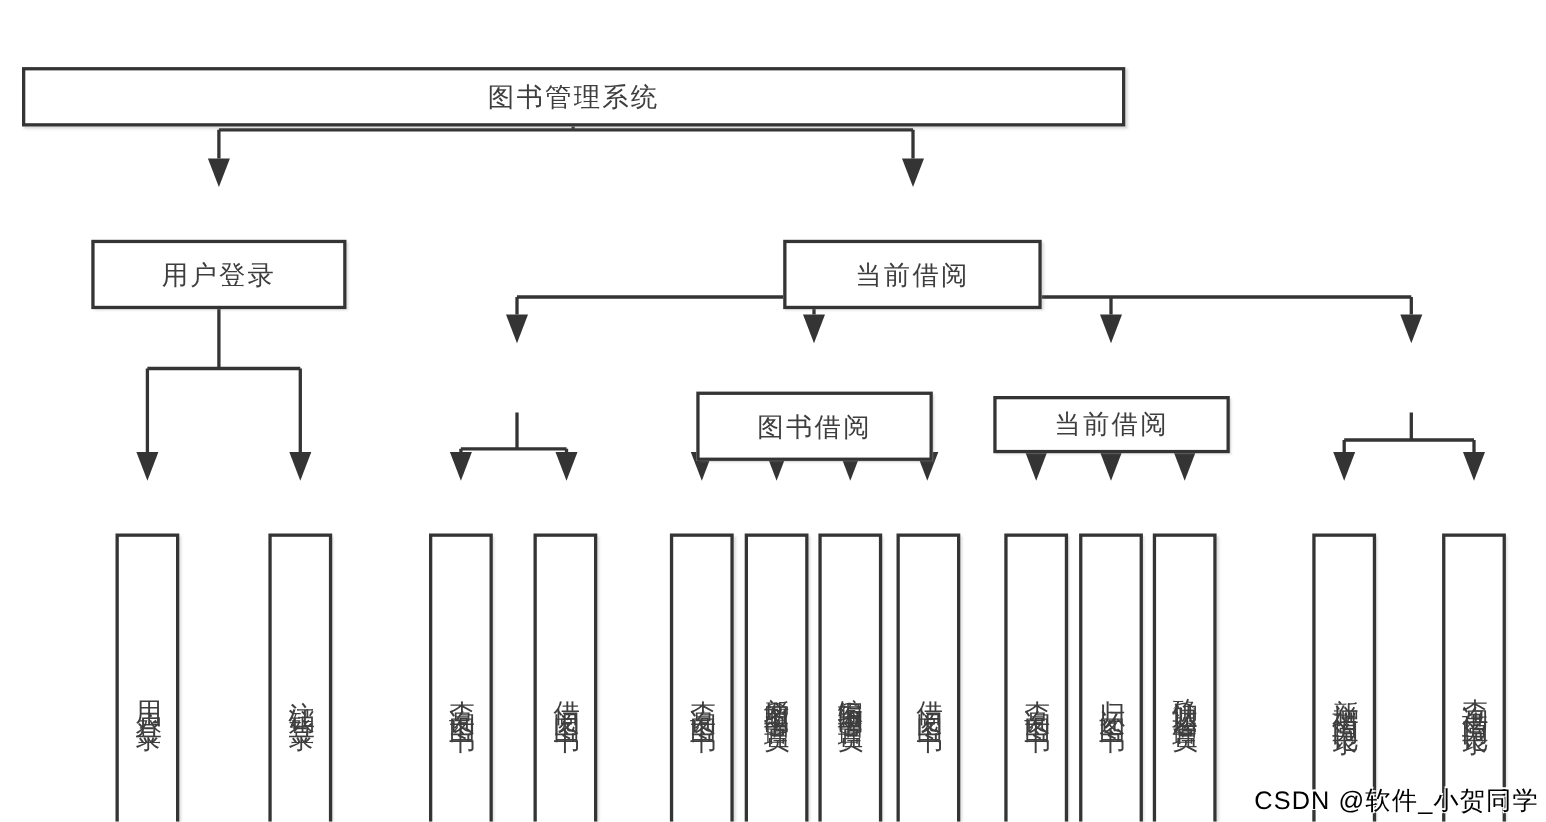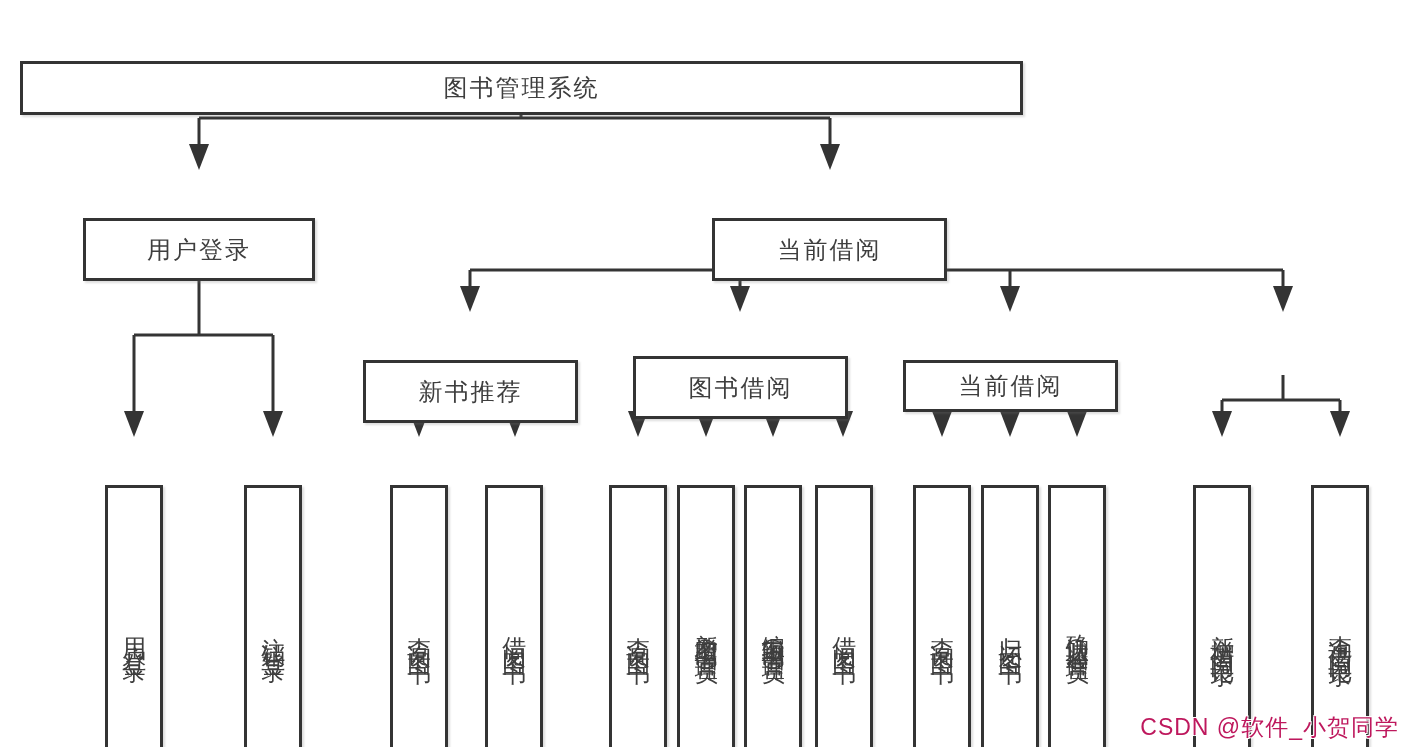--- a/index.html
+++ b/index.html
@@ -36,21 +36,21 @@
     line-height:1.1;
     white-space:nowrap;
   }
   .v-node.med span  { letter-spacing:6px; }
   .v-node.tight span { letter-spacing:4px; font-size:23px; }
   .watermark {
     position:absolute;
     right:6px; top:712px;
     font-size:23px;
     letter-spacing:1px;
-    color:#be185d;
+    color:#000000;
     text-shadow:1px 1px 0 #ffffff,-1px -1px 0 #ffffff,1px -1px 0 #ffffff,-1px 1px 0 #ffffff;
     white-space:nowrap;
   }
 </style>
 </head>
 <body>
 
 <div class="stage">
 
   <svg class="connectors" viewBox="0 0 1405 747" xmlns="http://www.w3.org/2000/svg">
@@ -97,23 +97,20 @@
     <span>图书管理系统</span>
   </div>
 
   <div class="node h-node" style="left:83px;top:170px;width:232px;height:63px">
     <span>用户登录</span>
   </div>
   <div class="node h-node" style="left:712px;top:170px;width:235px;height:63px">
     <span>当前借阅</span>
   </div>
 
-  <div class="node h-node" style="left:363px;top:312px;width:215px;height:63px">
-    <span>新书推荐</span>
-  </div>
   <div class="node h-node" style="left:633px;top:308px;width:215px;height:63px">
     <span>图书借阅</span>
   </div>
   <div class="node h-node" style="left:903px;top:312px;width:215px;height:52px">
     <span>当前借阅</span>
   </div>
 
   <div class="node v-node" style="left:105px;top:437px;width:58px;height:298px">
     <span>用户登录</span>
   </div>

